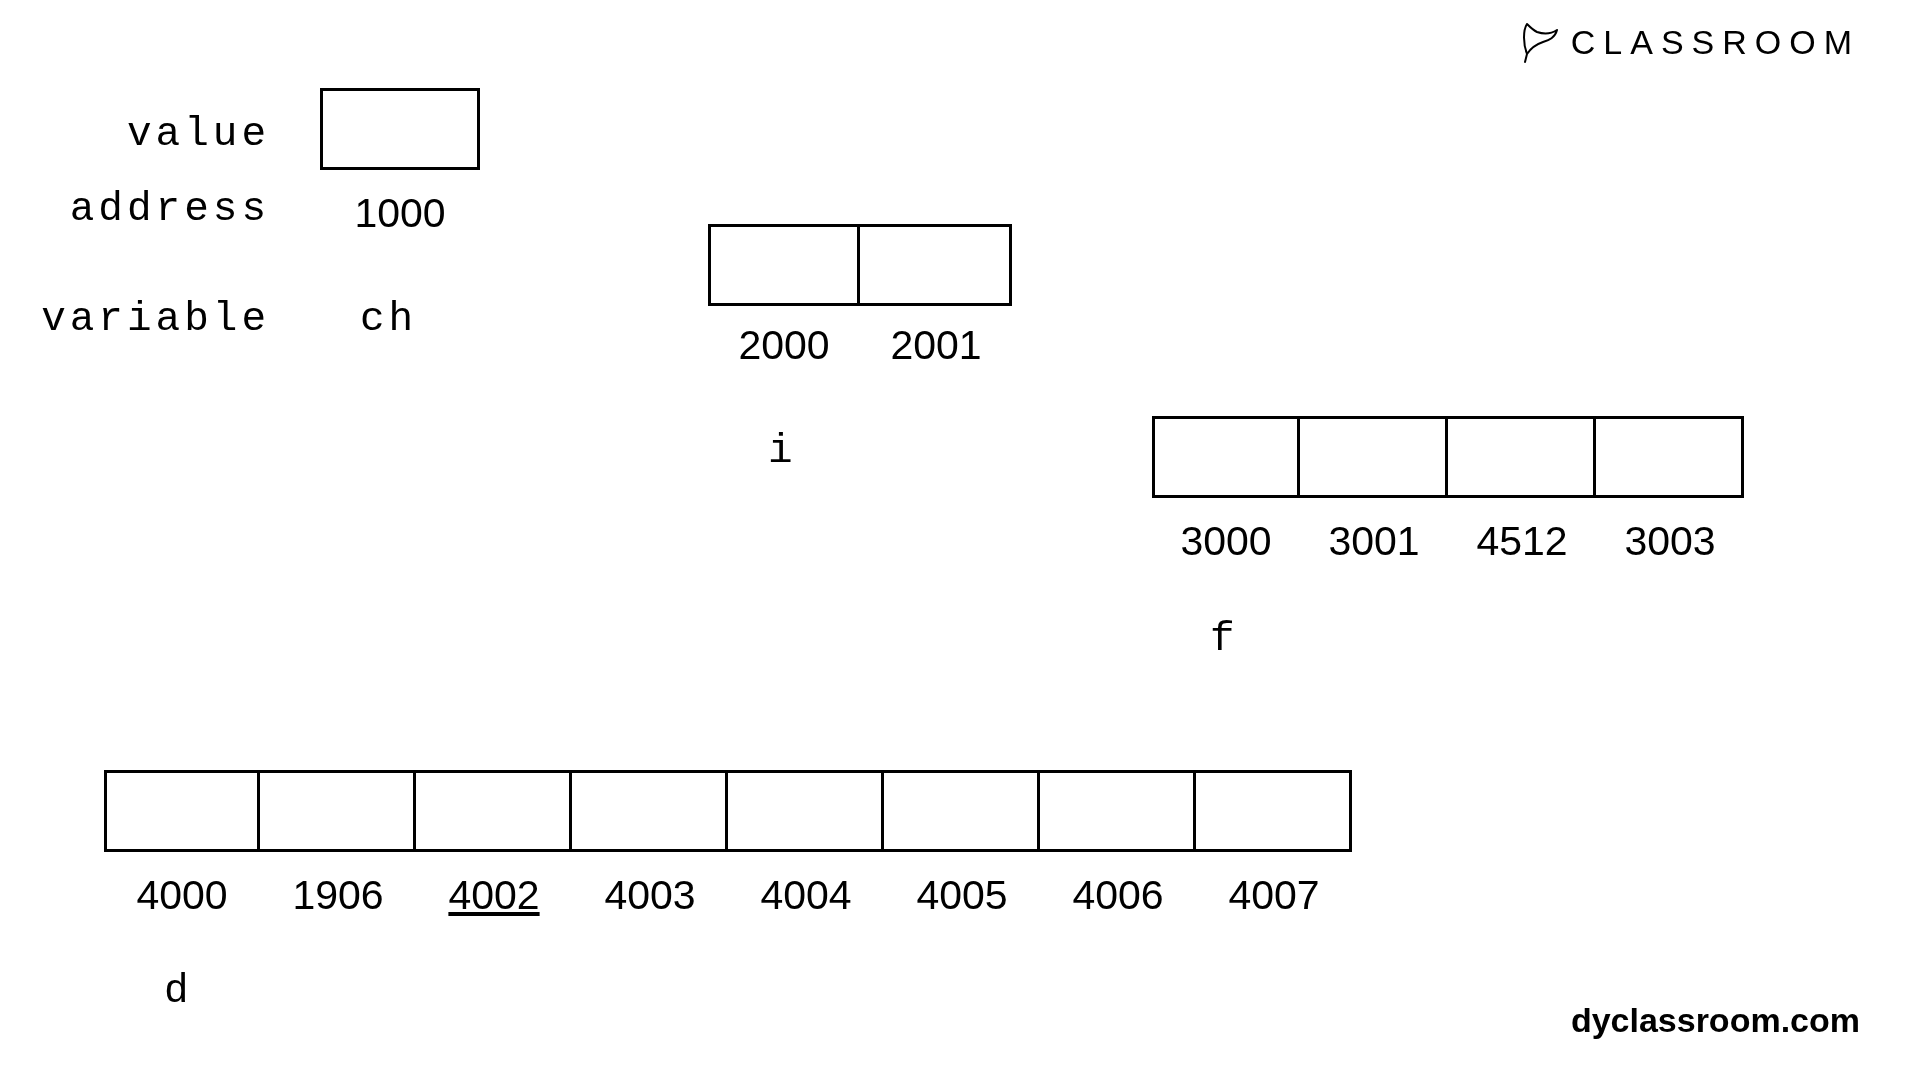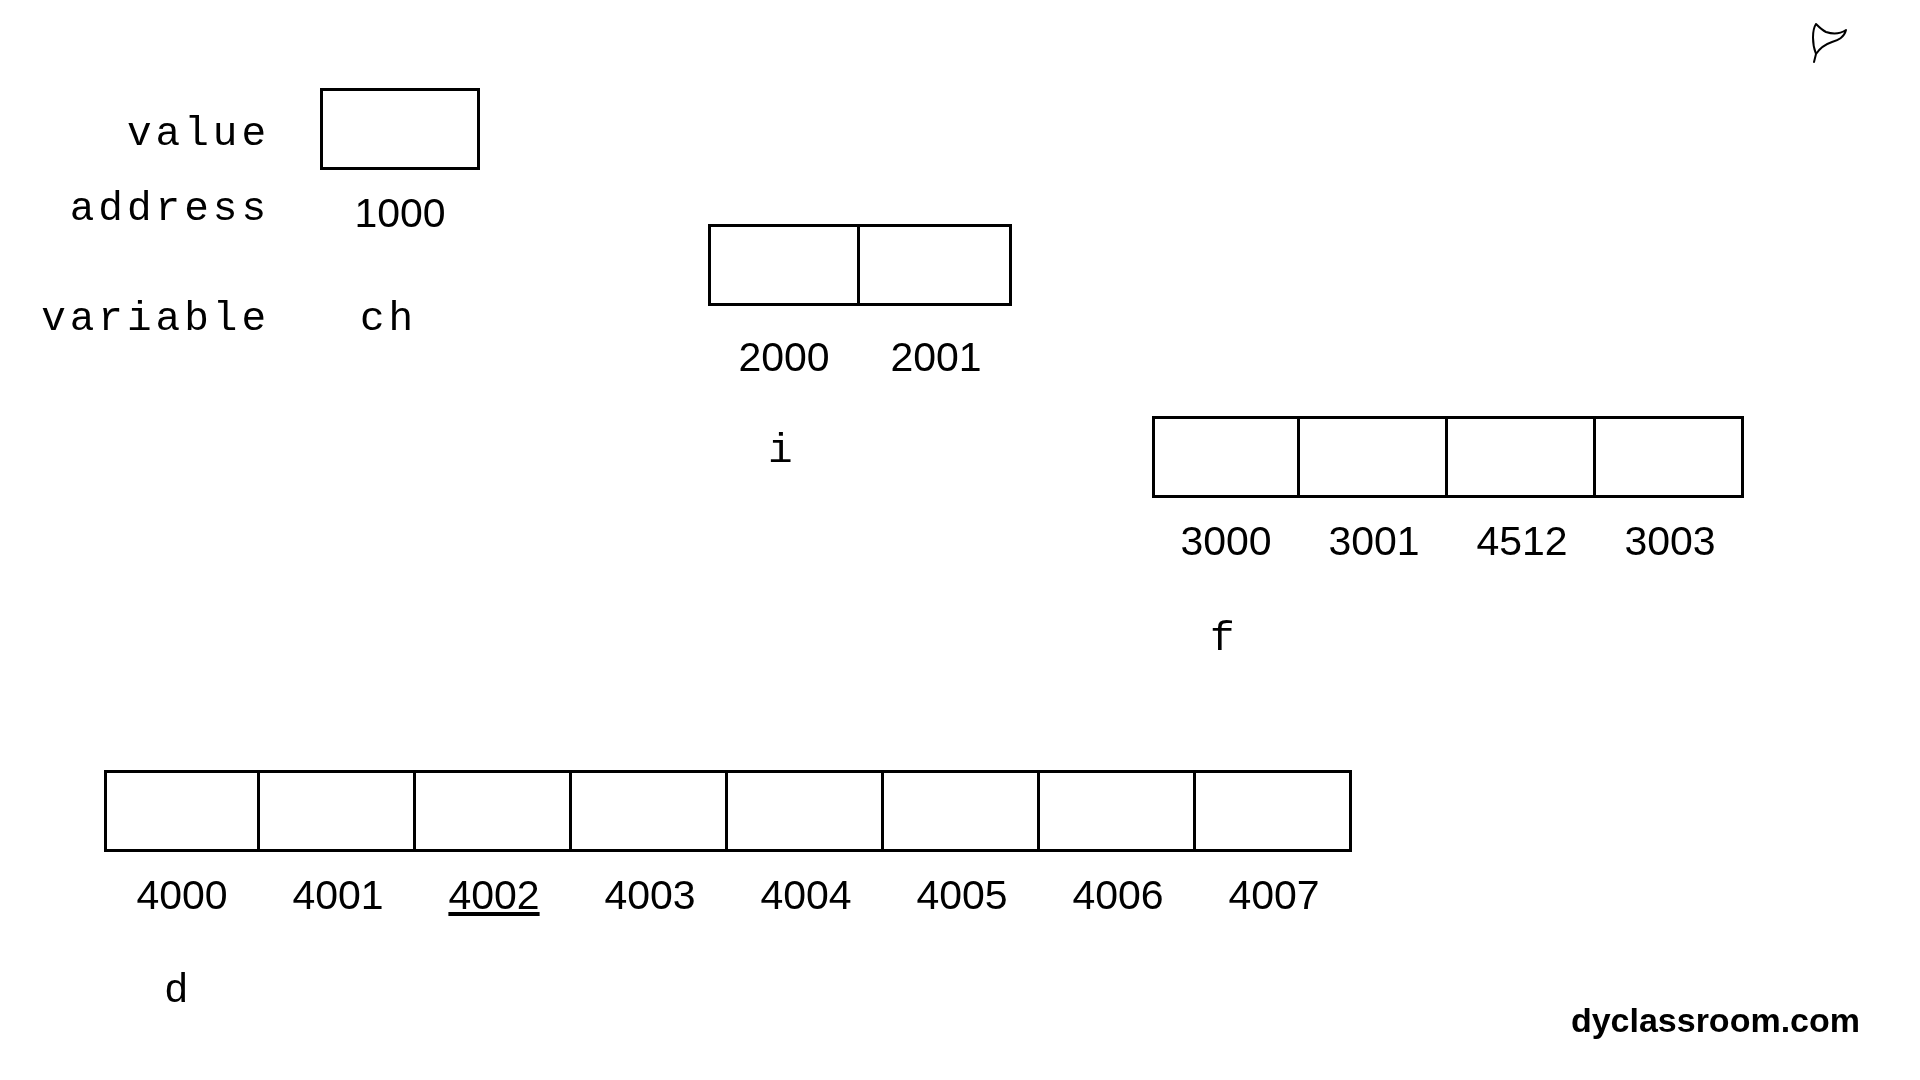--- a/index.html
+++ b/index.html
@@ -50,20 +50,21 @@
   }
 </style>
 </head>
 <body>
 
 <div class="logo">
   <svg width="40" height="44" viewBox="0 0 40 44">
     <path d="M6 4 C2 10 2 24 6 34 C10 28 16 24 22 22 C28 20 34 18 36 10 C30 14 22 14 16 12 C12 10 8 6 6 4 Z
              M6 34 L4 42" fill="none" stroke="#000" stroke-width="2" stroke-linejoin="round" stroke-linecap="round"></path>
   </svg>
+  <span>CLASSROOM</span>
 </div>
 
 <div class="abs label" style="top:104px; right:1650px; text-align:right;margin-top:7px;">value</div>
 <div class="abs label" style="top:186px; right:1650px; text-align:right;">address</div>
 <div class="abs label" style="top:296px; right:1650px; text-align:right;">variable</div>
 
 <div class="abs" style="left:320px; top:88px;">
   <div class="cells">
     <div class="cell" style="width:160px;"></div>
   </div>
@@ -72,21 +73,21 @@
   <div class="addr" style="width:160px;">1000</div>
 </div>
 <div class="abs label" style="left:360px; top:296px;">ch</div>
 
 <div class="abs" style="left:708px; top:224px;">
   <div class="cells">
     <div class="cell" style="width:152px;"></div>
     <div class="cell" style="width:152px;"></div>
   </div>
 </div>
-<div class="abs addr-row" style="left:708px; top:334px;justify-content:flex-end;">
+<div class="abs addr-row" style="left:708px; top:322px;justify-content:flex-end;">
   <div class="addr" style="width:152px;">2000</div>
   <div class="addr" style="width:152px;">2001</div>
 </div>
 <div class="abs label" style="left:768px; top:428px;">i</div>
 
 <div class="abs" style="left:1152px; top:416px;">
   <div class="cells">
     <div class="cell" style="width:148px;"></div>
     <div class="cell" style="width:148px;"></div>
     <div class="cell" style="width:148px;"></div>
@@ -108,21 +109,21 @@
     <div class="cell" style="width:156px;"></div>
     <div class="cell" style="width:156px;"></div>
     <div class="cell" style="width:156px;"></div>
     <div class="cell" style="width:156px;"></div>
     <div class="cell" style="width:156px;"></div>
     <div class="cell" style="width:156px;"></div>
   </div>
 </div>
 <div class="abs addr-row" style="left:104px; top:872px;align-items:flex-end;">
   <div class="addr" style="width:156px;">4000</div>
-  <div class="addr" style="width:156px;">4001</div>
+  <div class="addr" style="width:156px;">1906</div>
   <div class="addr" style="width:156px;text-decoration:underline;">4002</div>
   <div class="addr" style="width:156px;">4003</div>
   <div class="addr" style="width:156px;">4004</div>
   <div class="addr" style="width:156px;">4005</div>
   <div class="addr" style="width:156px;">4006</div>
   <div class="addr" style="width:156px;">4007</div>
 </div>
 <div class="abs label" style="left:164px; top:968px;">d</div>
 
 <div class="footer">dyclassroom.com</div>

